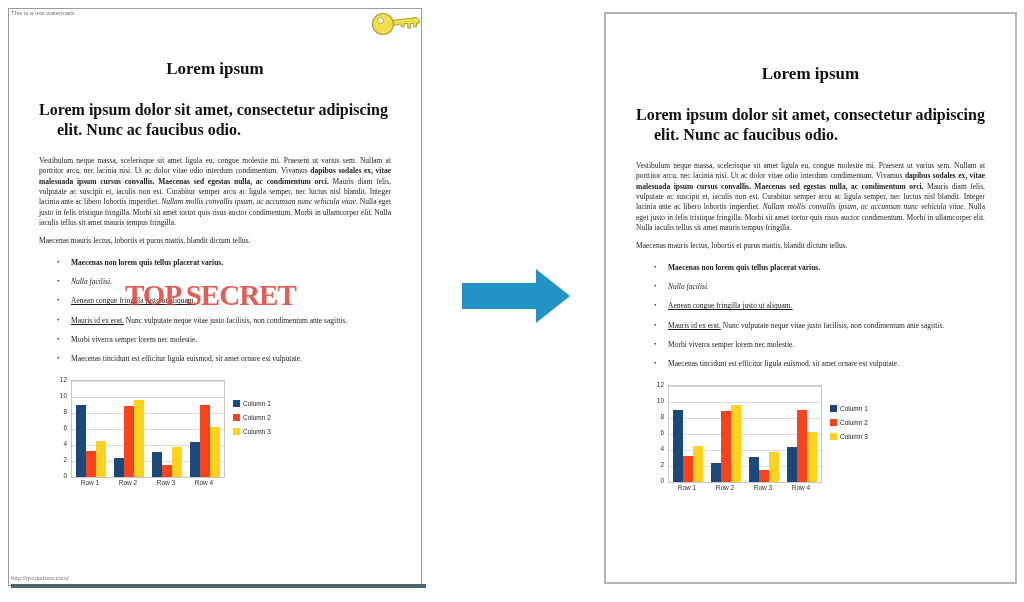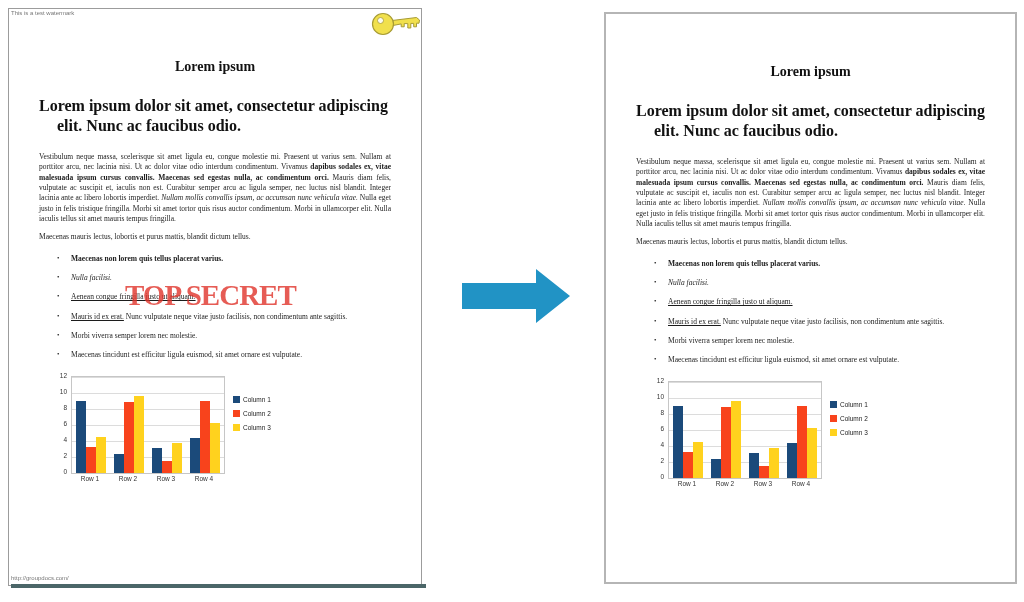--- a/index.html
+++ b/index.html
@@ -6,21 +6,21 @@
   .canvas{position:relative;width:1024px;height:602px;background:#fff;overflow:hidden;
           font-family:"Liberation Serif",serif;}
 
   
   .page{position:absolute;background:#fff;box-sizing:border-box;}
   .page.left{left:8px;top:8px;width:414px;height:578px;border:1px solid #9c9c9c;}
   .page.right{left:604px;top:12px;width:413px;height:572px;border:2px solid #b5b5b5;}
 
   
   .doc{position:relative;height:100%;color:#1c1c1c;}
-  .doc-title{margin:0;padding-top:50px;text-align:center;font-size:14px;font-weight:bold;color:#111;}
+  .doc-title{margin:0;padding-top:50px;text-align:center;font-size:17px;font-weight:bold;color:#111;}
   .doc-heading{margin:21px 30px 0 30px;font-size:16px;font-weight:bold;line-height:1.25;
                padding-left:18px;text-indent:-18px;color:#111;}
   .para{margin:16px 30px 0 30px;font-size:7.5px;line-height:1.38;text-align:justify;}
   .para.second{margin-top:8px;text-align:left;}
   .bold-seg{font-weight:bold;}
   .italic-seg{font-style:italic;}
   .bullets{margin:11px 30px 0 30px;}
   .bullet{display:flex;margin-bottom:9.5px;font-size:7.5px;line-height:1.3;padding-left:18px;}
   .dot{width:14px;flex:0 0 14px;font-size:7px;}
   .btext{flex:1;}

